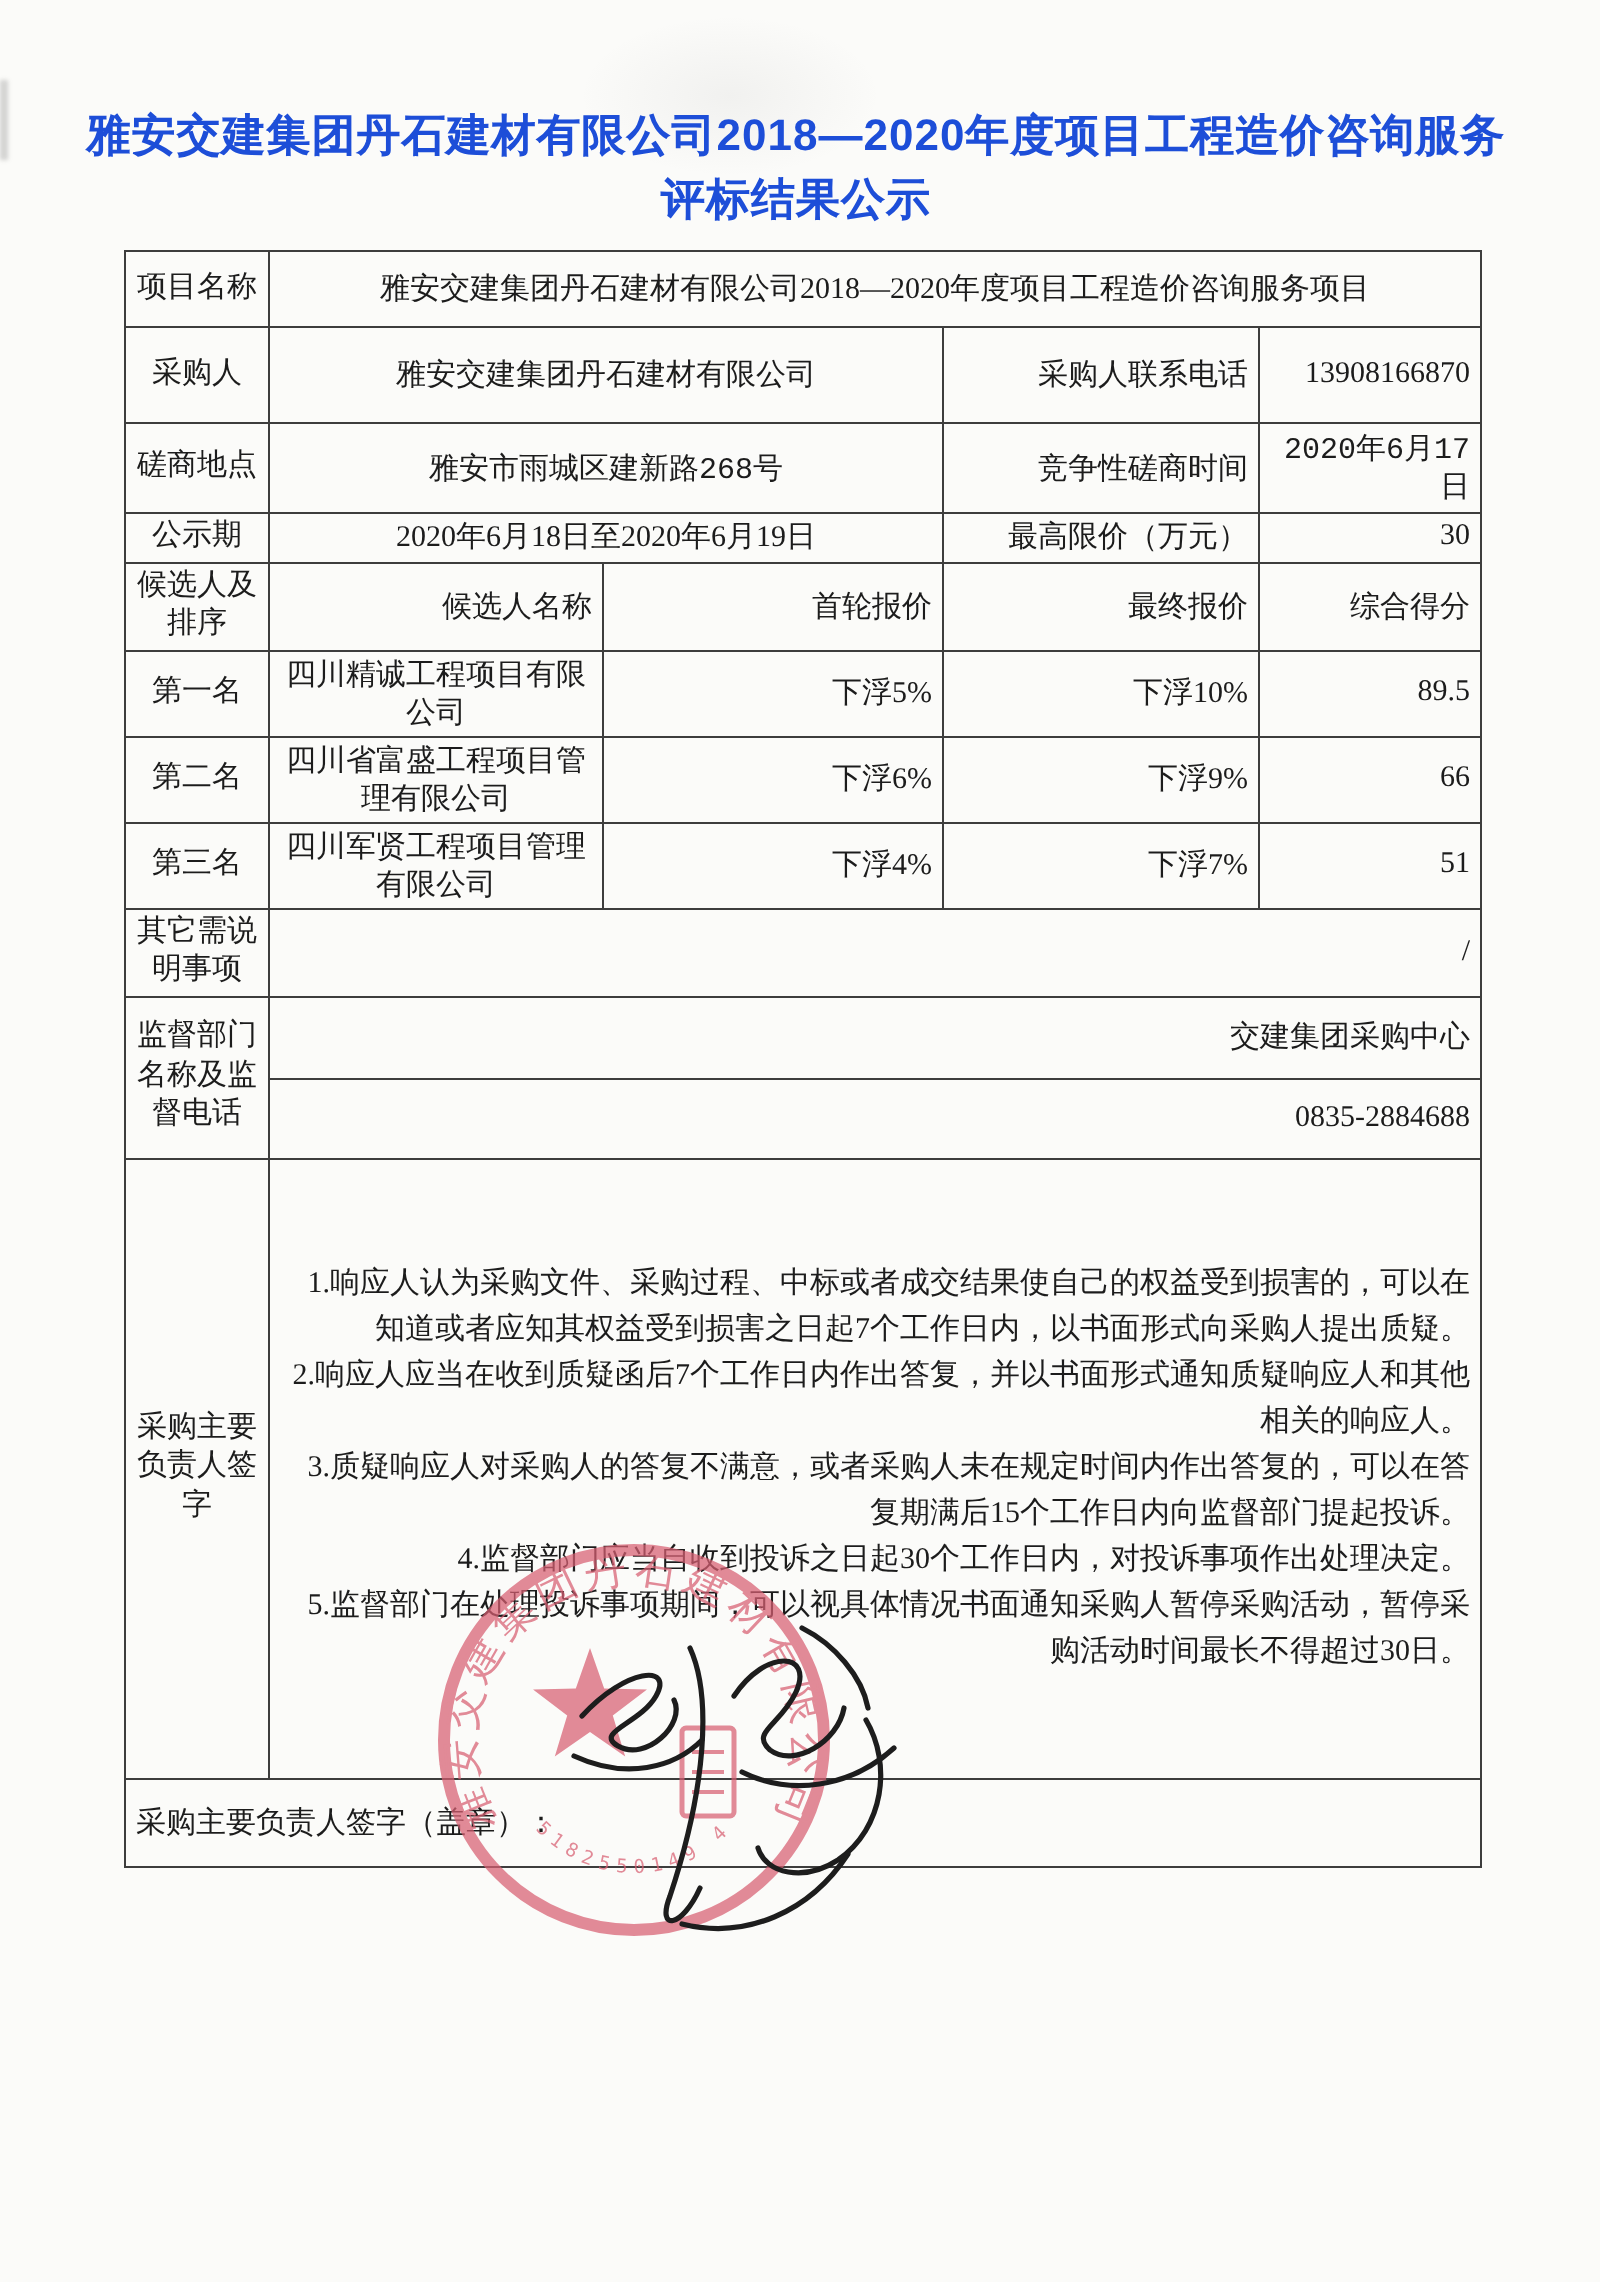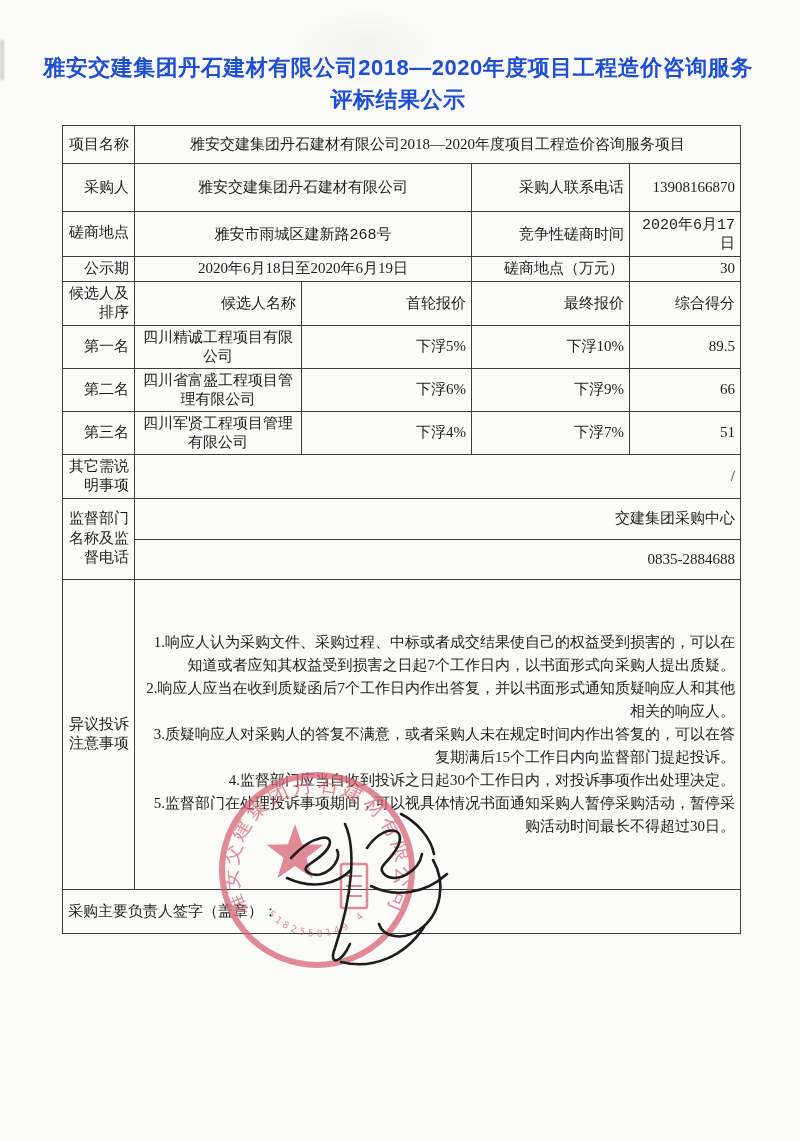--- a/index.html
+++ b/index.html
@@ -23,21 +23,21 @@
   table.main{
     position:absolute;left:62px;top:125px;width:678px;
     border-collapse:collapse;table-layout:fixed;
     font-size:15px;
   }
   table.main td{
     border:1.4px solid #3d3d3d;
     padding:2px 5px;vertical-align:middle;
     overflow:hidden;
   }
-  td.lab{text-align:right;line-height:1.3;padding-left:4px;padding-right:3px;}
+  td.lab{text-align:center;line-height:1.3;padding-left:4px;padding-right:3px;}
   td.center{text-align:right;}
   td.left{text-align:center;}
   tr.r1{height:38px;} tr.r2{height:48px;} tr.r3{height:45px;font-family:Liberation Mono, monospace;} tr.r4{height:21px;}
   tr.r5{height:40px;} tr.r6{height:42px;margin-top:21px;} tr.r7{height:42px;} tr.r8{height:41px;}
   tr.r9{height:36px;} tr.r10a{height:41px;padding-left:12px;} tr.r10b{height:40px;}
   tr.r11{height:310px;} tr.r12{height:44px;padding-left:20px;}
   td.notice{vertical-align:middle;padding:10px 8px 10px 9px;}
   td.notice .item{line-height:23px;text-align:right;}
   td.sig{text-align:left;padding-left:8px;font-size:15px;}
   .stamp{position:absolute;left:213px;top:766px;width:208px;height:208px;pointer-events:none;}
@@ -73,21 +73,21 @@
       </tr>
       <tr class="r3">
         <td class="lab">磋商地点</td>
         <td class="left" colspan="2">雅安市雨城区建新路268号</td>
         <td class="center">竞争性磋商时间</td>
         <td class="center">2020年6月17日</td>
       </tr>
       <tr class="r4">
         <td class="lab">公示期</td>
         <td class="left" colspan="2">2020年6月18日至2020年6月19日</td>
-        <td class="center">磋商地点（万元）</td>
+        <td class="center">最高限价（万元）</td>
         <td class="center">30</td>
       </tr>
       <tr class="r5">
         <td class="lab">候选人及排序</td>
         <td class="center">候选人名称</td>
         <td class="center">首轮报价</td>
         <td class="center">最终报价</td>
         <td class="center">综合得分</td>
       </tr>
       <tr class="r6">
@@ -116,21 +116,21 @@
         <td class="center" colspan="4">/</td>
       </tr>
       <tr class="r10a">
         <td class="lab" rowspan="2">监督部门名称及监督电话</td>
         <td class="center" colspan="4">交建集团采购中心</td>
       </tr>
       <tr class="r10b">
         <td class="center" colspan="4">0835-2884688</td>
       </tr>
       <tr class="r11">
-        <td class="lab">异议投诉注意事项</td>
+        <td class="lab">采购主要负责人签字</td>
         <td class="notice" colspan="4">
           <div class="item">1.响应人认为采购文件、采购过程、中标或者成交结果使自己的权益受到损害的，可以在知道或者应知其权益受到损害之日起7个工作日内，以书面形式向采购人提出质疑。</div>
           <div class="item">2.响应人应当在收到质疑函后7个工作日内作出答复，并以书面形式通知质疑响应人和其他相关的响应人。</div>
           <div class="item">3.质疑响应人对采购人的答复不满意，或者采购人未在规定时间内作出答复的，可以在答复期满后15个工作日内向监督部门提起投诉。</div>
           <div class="item">4.监督部门应当自收到投诉之日起30个工作日内，对投诉事项作出处理决定。</div>
           <div class="item">5.监督部门在处理投诉事项期间，可以视具体情况书面通知采购人暂停采购活动，暂停采购活动时间最长不得超过30日。</div>
         </td>
       </tr>
       <tr class="r12">
         <td class="sig" colspan="5">采购主要负责人签字（盖章）：</td>

